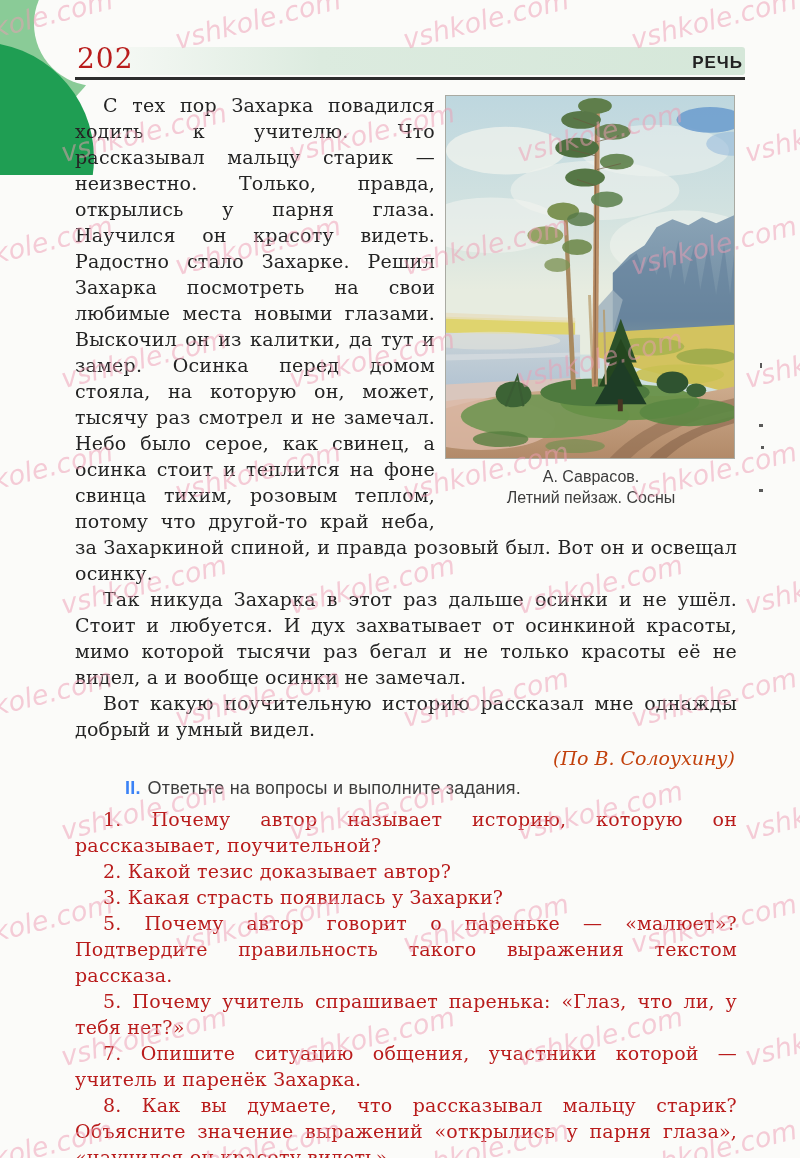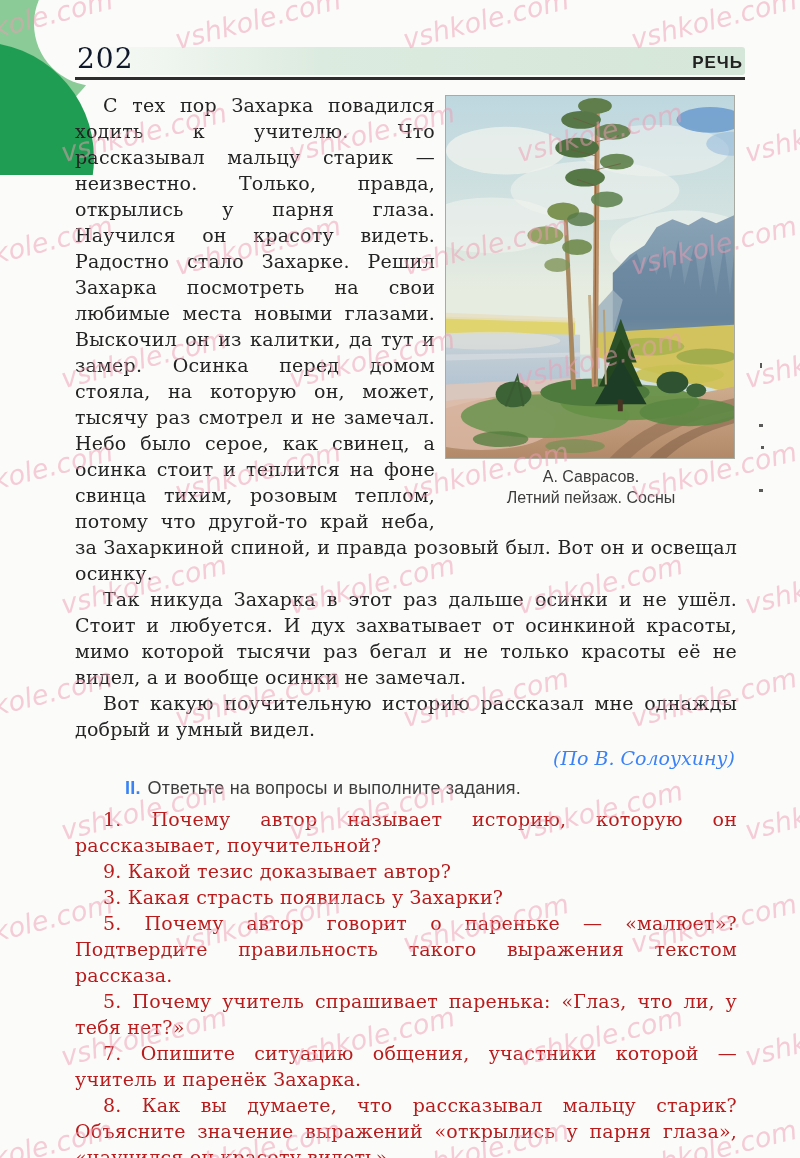--- a/index.html
+++ b/index.html
@@ -17,21 +17,21 @@
 
   
   .header-band {
     position:absolute; left:92px; top:47px; width:653px; height:28px;
     background:linear-gradient(to right, rgba(233,243,234,0.15), #dcebdf 35%, #d5e7d9);
     border-radius:14px 3px 3px 14px;
     z-index:2;
   }
   .page-number {
     position:absolute; left:77px; top:42px; z-index:3;
-    font-family:"DejaVu Serif", serif; font-size:28px; letter-spacing:1px; color:#0f172a;
+    font-family:"DejaVu Serif", serif; font-size:28px; letter-spacing:1px; color:#b91c1c;
   }
   .section-title {
     position:absolute; right:57px; top:53px; z-index:3;
     font-family:"Liberation Sans", sans-serif; font-weight:bold;
     font-size:17px; letter-spacing:1px; color:#222;
   }
   .header-rule {
     position:absolute; left:75px; top:77px; width:670px; height:3px;
     background:#2d2d2d; z-index:3;
   }
@@ -52,21 +52,21 @@
     border:1px solid #a9aaa2; background:#cfe0df;
   }
   .figure-caption {
     margin-top:7px; text-align:center;
     font-family:"Liberation Sans", sans-serif;
     font-size:16px; line-height:21px; color:#3c3c3c;
   }
   .caption-artist { }
   .attribution {
     text-align:right; font-style:italic; font-size:19px;
-    margin:5px 2px 9px 0; color:#3b82f6;
+    margin:5px 2px 9px 0; color:#c2410c;
   }
   .instruction {
     margin:4px 0 7px 0; padding-left:50px;
     font-family:"Liberation Sans", sans-serif;
     font-size:18px; color:#3d3d3d; letter-spacing:0.2px;
   }
   .roman-numeral {
     color:#3b82f6; font-weight:bold; margin-right:7px;
   }
   .question {
@@ -228,21 +228,21 @@
   <p class="story-paragraph">Так никуда Захарка в этот раз дальше осинки и не ушёл. Стоит и любуется. И дух захватывает от осинкиной красоты, мимо которой тысячи раз бегал и не только красоты её не видел, а и вообще осинки не замечал.</p>
   <p class="story-paragraph">Вот какую поучительную историю рассказал мне однажды добрый и умный видел.</p>
 
   <div class="attribution">(По В. Солоухину)</div>
 
   <div class="instruction">
     <span class="roman-numeral">II.</span><span>Ответьте на вопросы и выполните задания.</span>
   </div>
 
   <div class="question">1. Почему автор называет историю, которую он рассказывает, поучительной?</div>
-  <div class="question">9. Какой тезис доказывает автор?</div>
+  <div class="question">2. Какой тезис доказывает автор?</div>
   <div class="question">3. Какая страсть появилась у Захарки?</div>
   <div class="question">5. Почему автор говорит о пареньке — «малюет»? Подтвердите правильность такого выражения текстом рассказа.</div>
   <div class="question">5. Почему учитель спрашивает паренька: «Глаз, что ли, у тебя нет?»</div>
   <div class="question">7. Опишите ситуацию общения, участники которой — учитель и паренёк Захарка.</div>
   <div class="question">8. Как вы думаете, что рассказывал мальцу старик? Объясните значение выражений «открылись у парня глаза», «научился он красоту видеть».</div>
 </div>
 
 <div class="watermark-layer">
     <span class="watermark" style="left: -55px; top: 4px;">vshkole.com</span>
     <span class="watermark" style="left: 173px; top: 4px;">vshkole.com</span>

